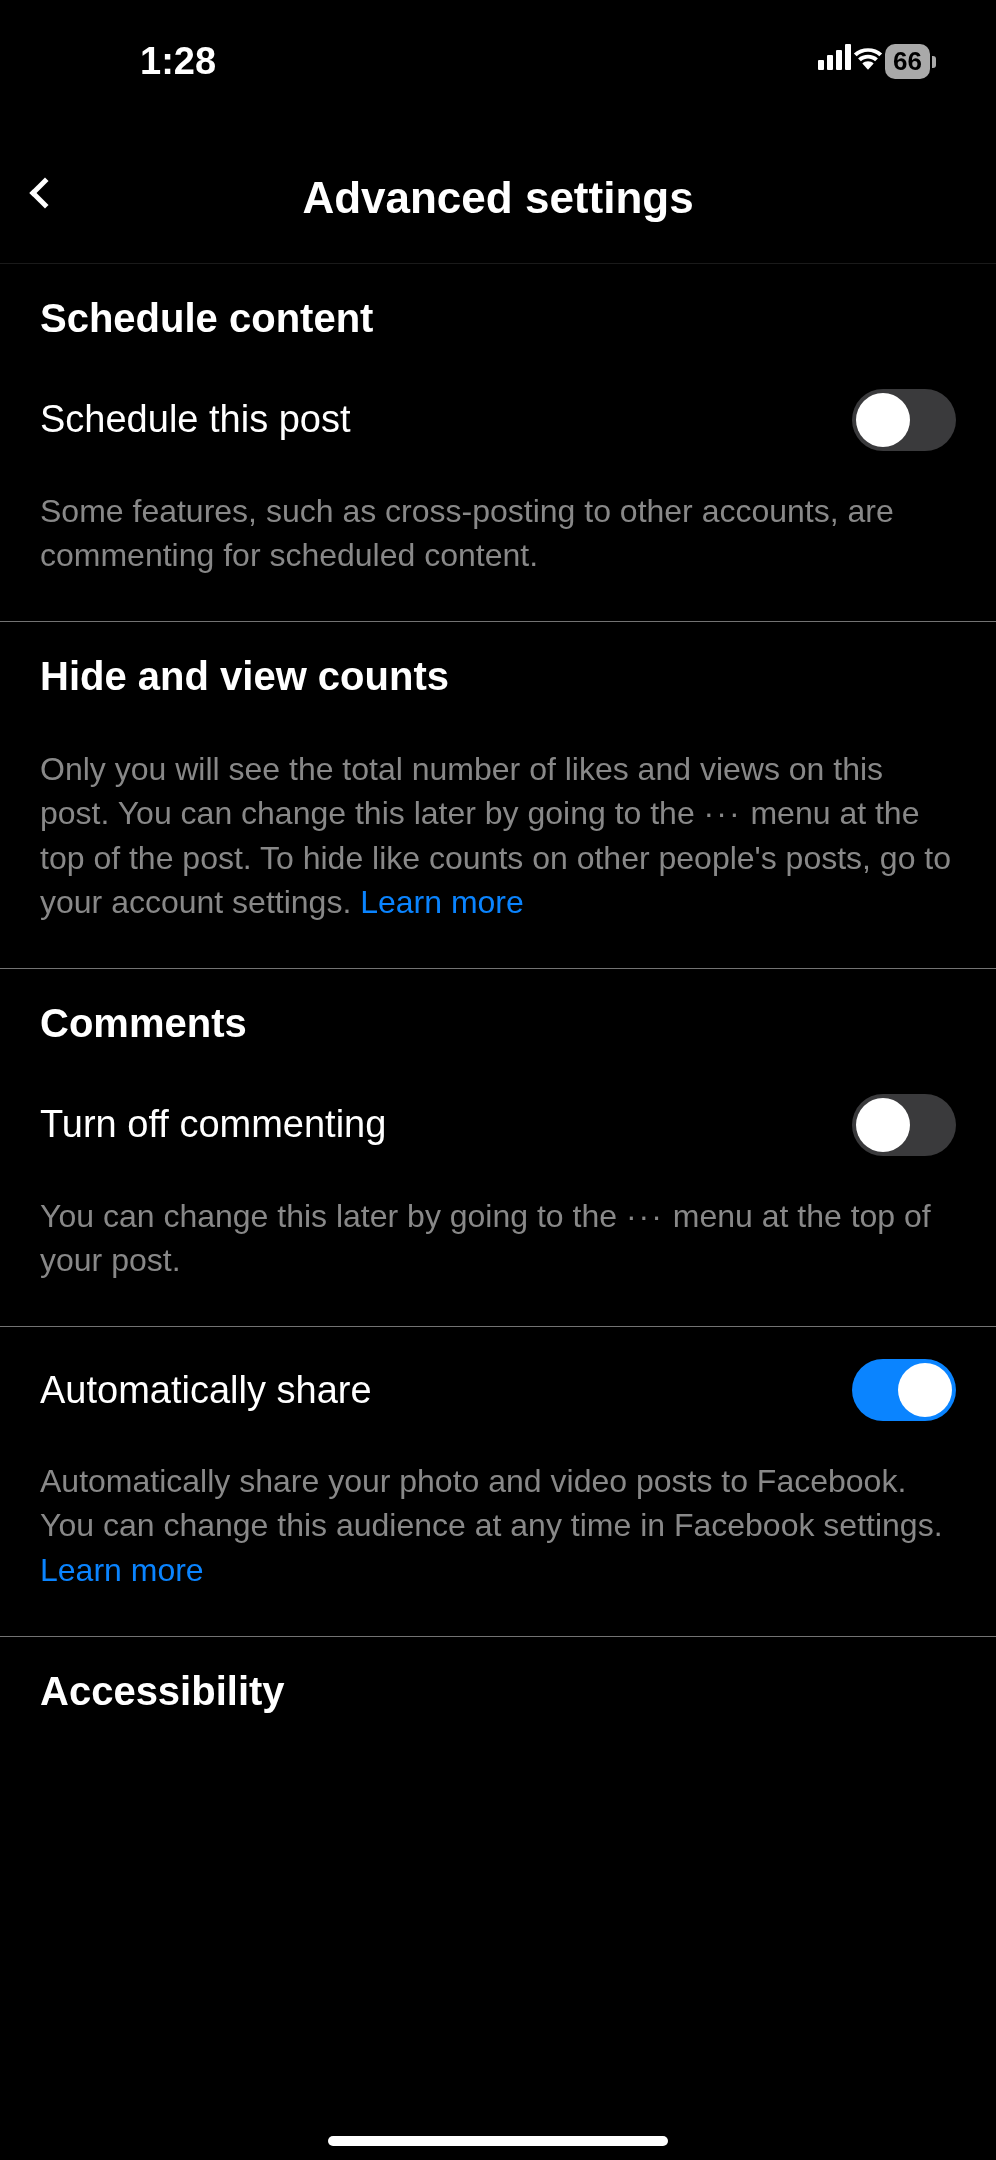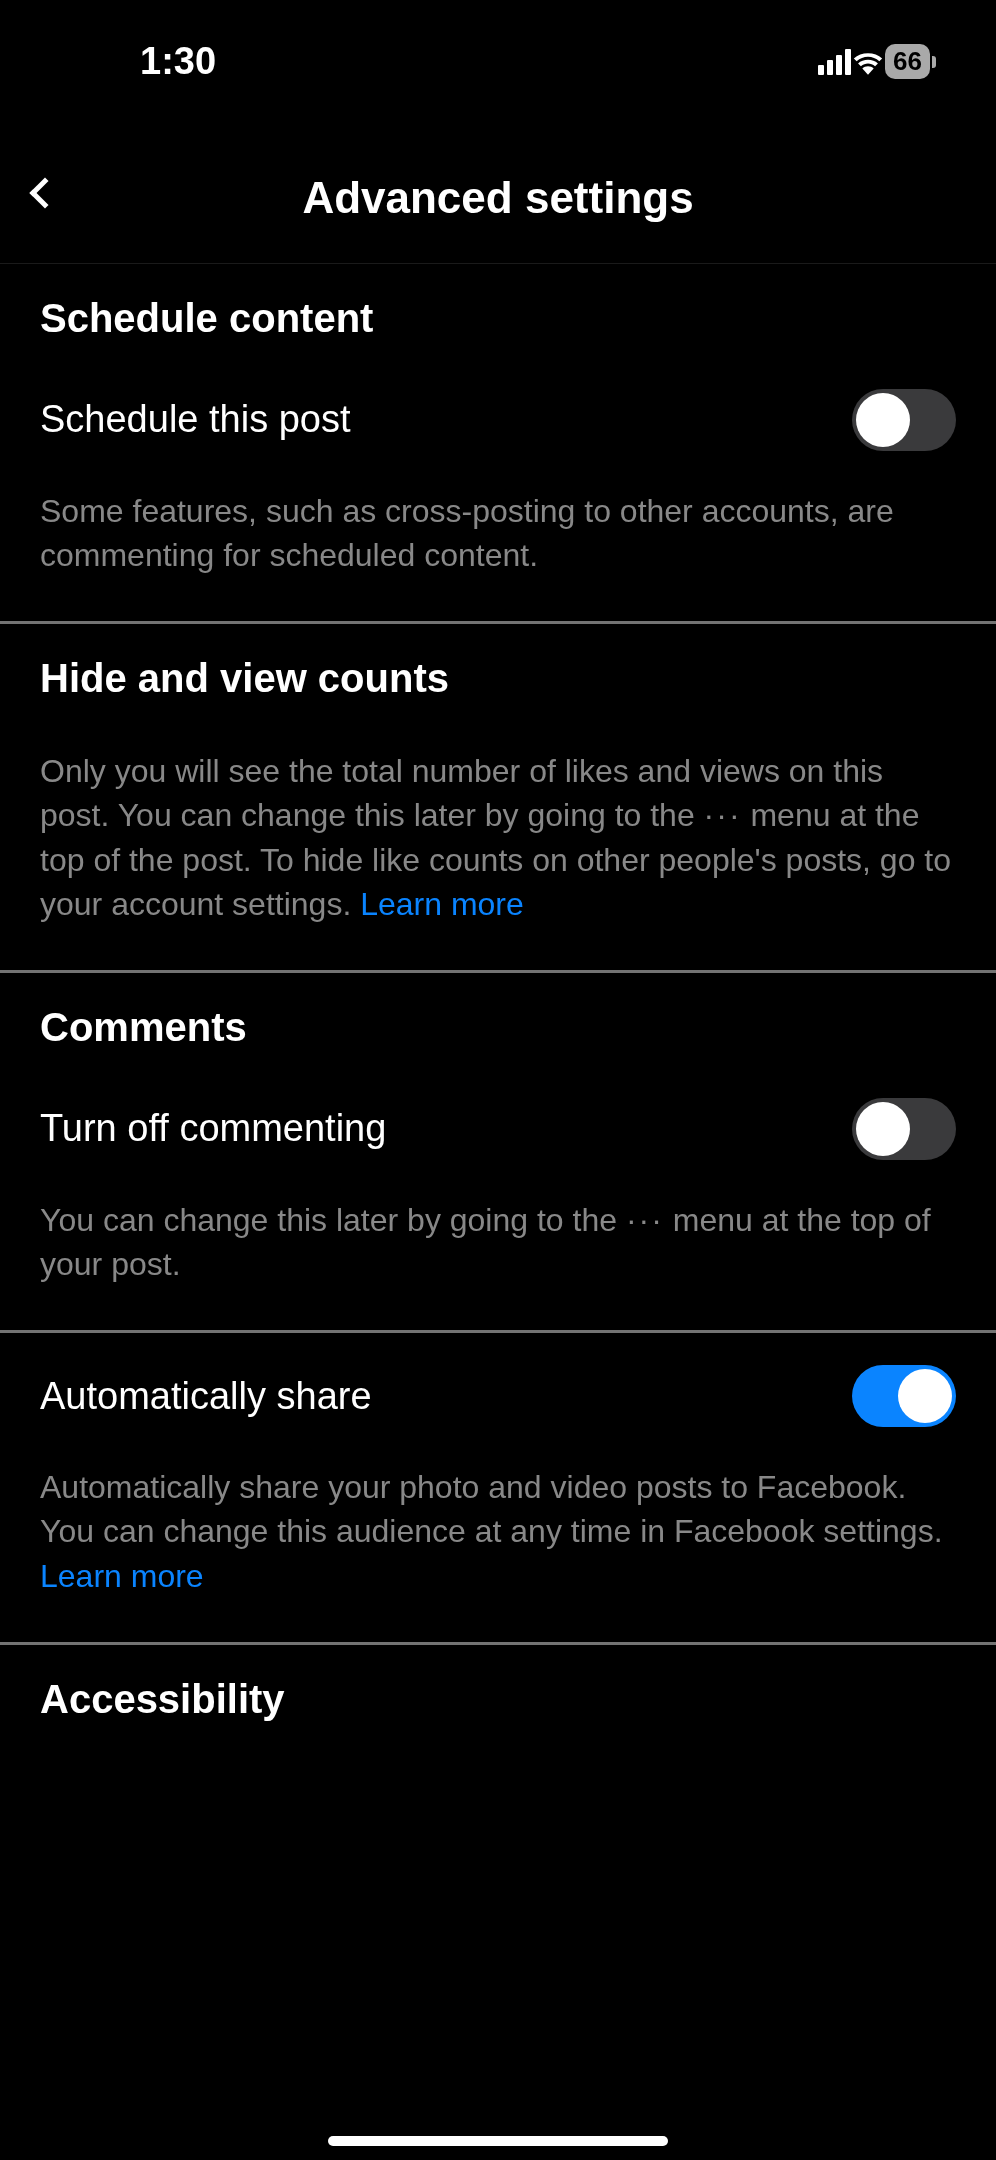--- a/index.html
+++ b/index.html
@@ -19,21 +19,20 @@
     .status-bar {
       display: flex;
       justify-content: space-between;
       align-items: center;
       padding: 40px 60px 30px 140px;
       font-size: 38px;
       font-weight: 600;
     }
     .status-right {
       display: flex;
-      align-items: center;
     }
     .cell-signal {
       display: flex;
       align-items: flex-end;
       gap: 3px;
       height: 26px;
     }
     .cell-bar {
       width: 6px;
       background: #fff;
@@ -91,21 +90,21 @@
       height: 22px;
       border-left: 5px solid #fff;
       border-bottom: 5px solid #fff;
       transform: rotate(45deg);
     }
     .page-title {
       font-size: 44px;
       font-weight: 700;
     }
     .section {
-      border-bottom: 3px solid #737373;
+      border-bottom: 1px solid #737373;
       padding: 32px 40px 44px 40px;
     }
     .section-last {
       border-bottom: none;
     }
     .section-title {
       font-size: 40px;
       font-weight: 700;
       margin-bottom: 48px;
     }
@@ -170,21 +169,21 @@
       width: 340px;
       height: 10px;
       background: #fff;
       border-radius: 10px;
     }
   </style>
 </head>
 <body>
 
 <div class="status-bar">
-  <span>1:30</span>
+  <span>1:28</span>
   <div class="status-right">
     <div class="cell-signal">
       <div class="cell-bar b1"></div>
       <div class="cell-bar b2"></div>
       <div class="cell-bar b3"></div>
       <div class="cell-bar b4"></div>
     </div>
     <svg class="wifi-icon" viewBox="0 0 24 18">
       <path d="M12 18 L8 13.5 C10 11.5 14 11.5 16 13.5 Z" fill="#fff"></path>
       <path d="M5 10 C8.5 6.5 15.5 6.5 19 10 L17 12 C14 9.3 10 9.3 7 12 Z" fill="#fff"></path>

